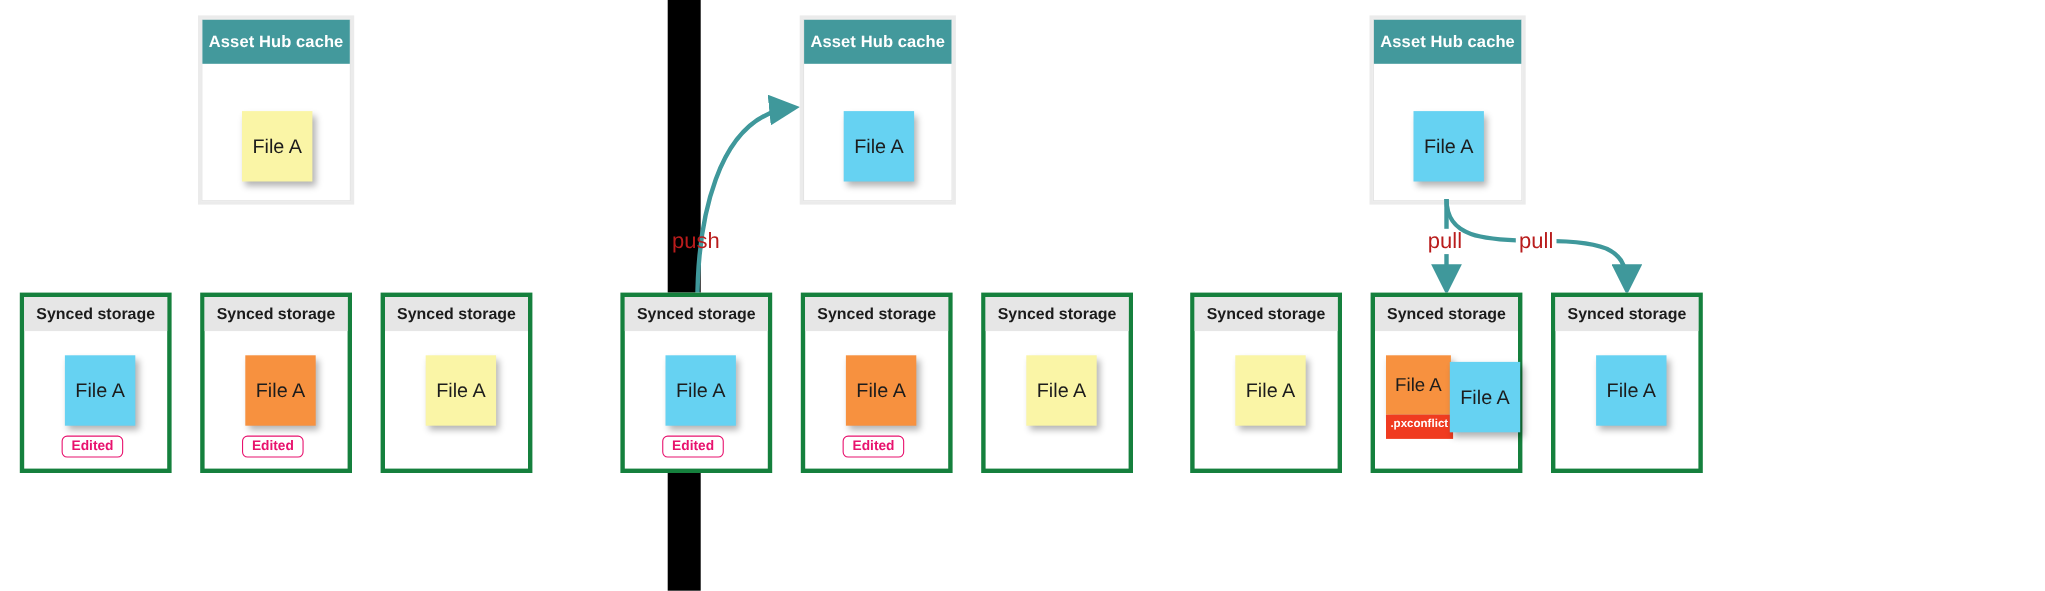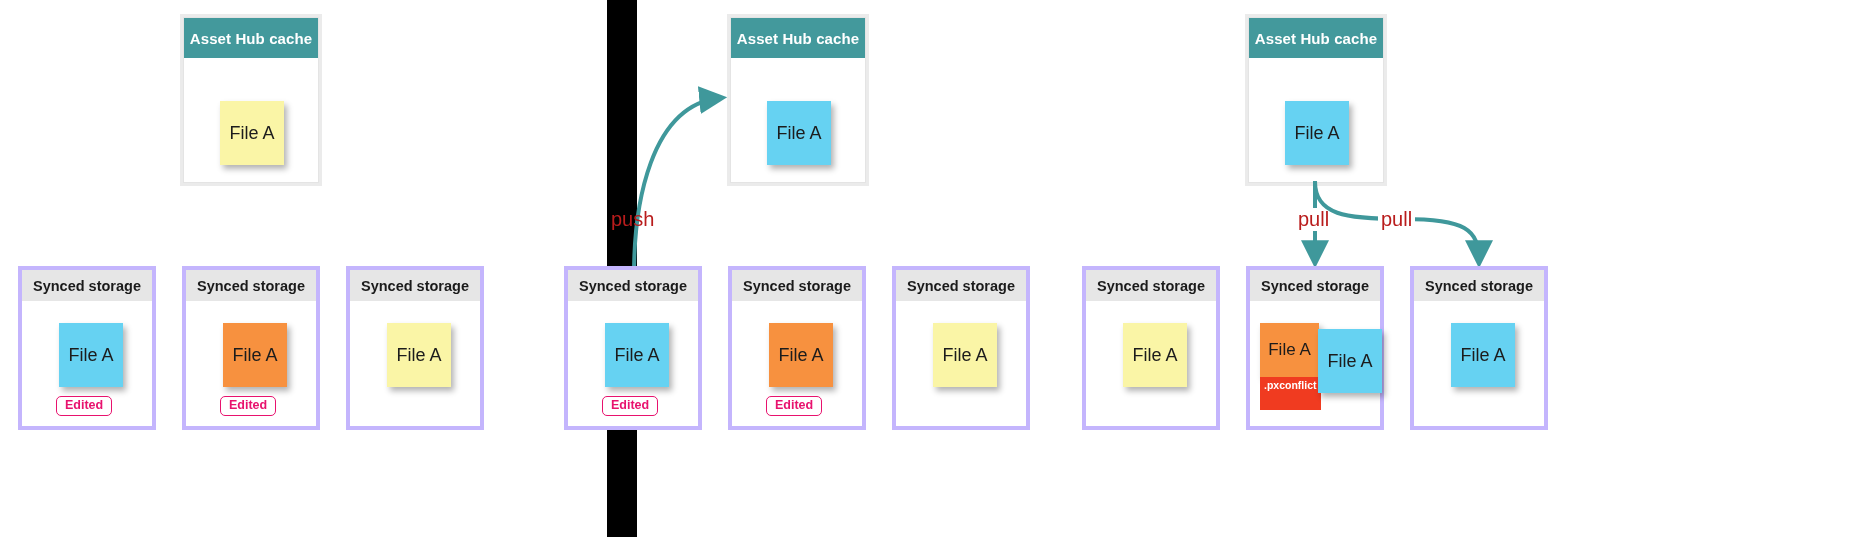--- a/index.html
+++ b/index.html
@@ -39,21 +39,21 @@
   }
   .cache-body{
     position:relative;
     height:calc(100% - 40px);
   }
 
   
   .store-box{
     position:absolute;
     background:#ffffff;
-    border:4px solid #c4b5fd;
+    border:4px solid #15803d;
     box-sizing:border-box;
   }
   .store-header{
     height:31px;
     background:#e6e6e6;
     color:#1b1b1b;
     font-size:14.5px;
     font-weight:bold;
     display:flex;
     align-items:center;
@@ -93,21 +93,21 @@
     padding:2px 8px 3px 8px;
     line-height:1;
     white-space:nowrap;
   }
   .badge-conflict{
     position:absolute;
     background:#f03b20;
     color:#ffffff;
     font-size:10.5px;
     font-weight:bold;
-    padding:3px 4px 19px 4px;
+    padding:3px 4px 8px 4px;
     line-height:1;
     white-space:nowrap;
   }
 
   
   .arrow-label{
     position:absolute;
     color:#b91c1c;
     font-size:20px;
     white-space:nowrap;

